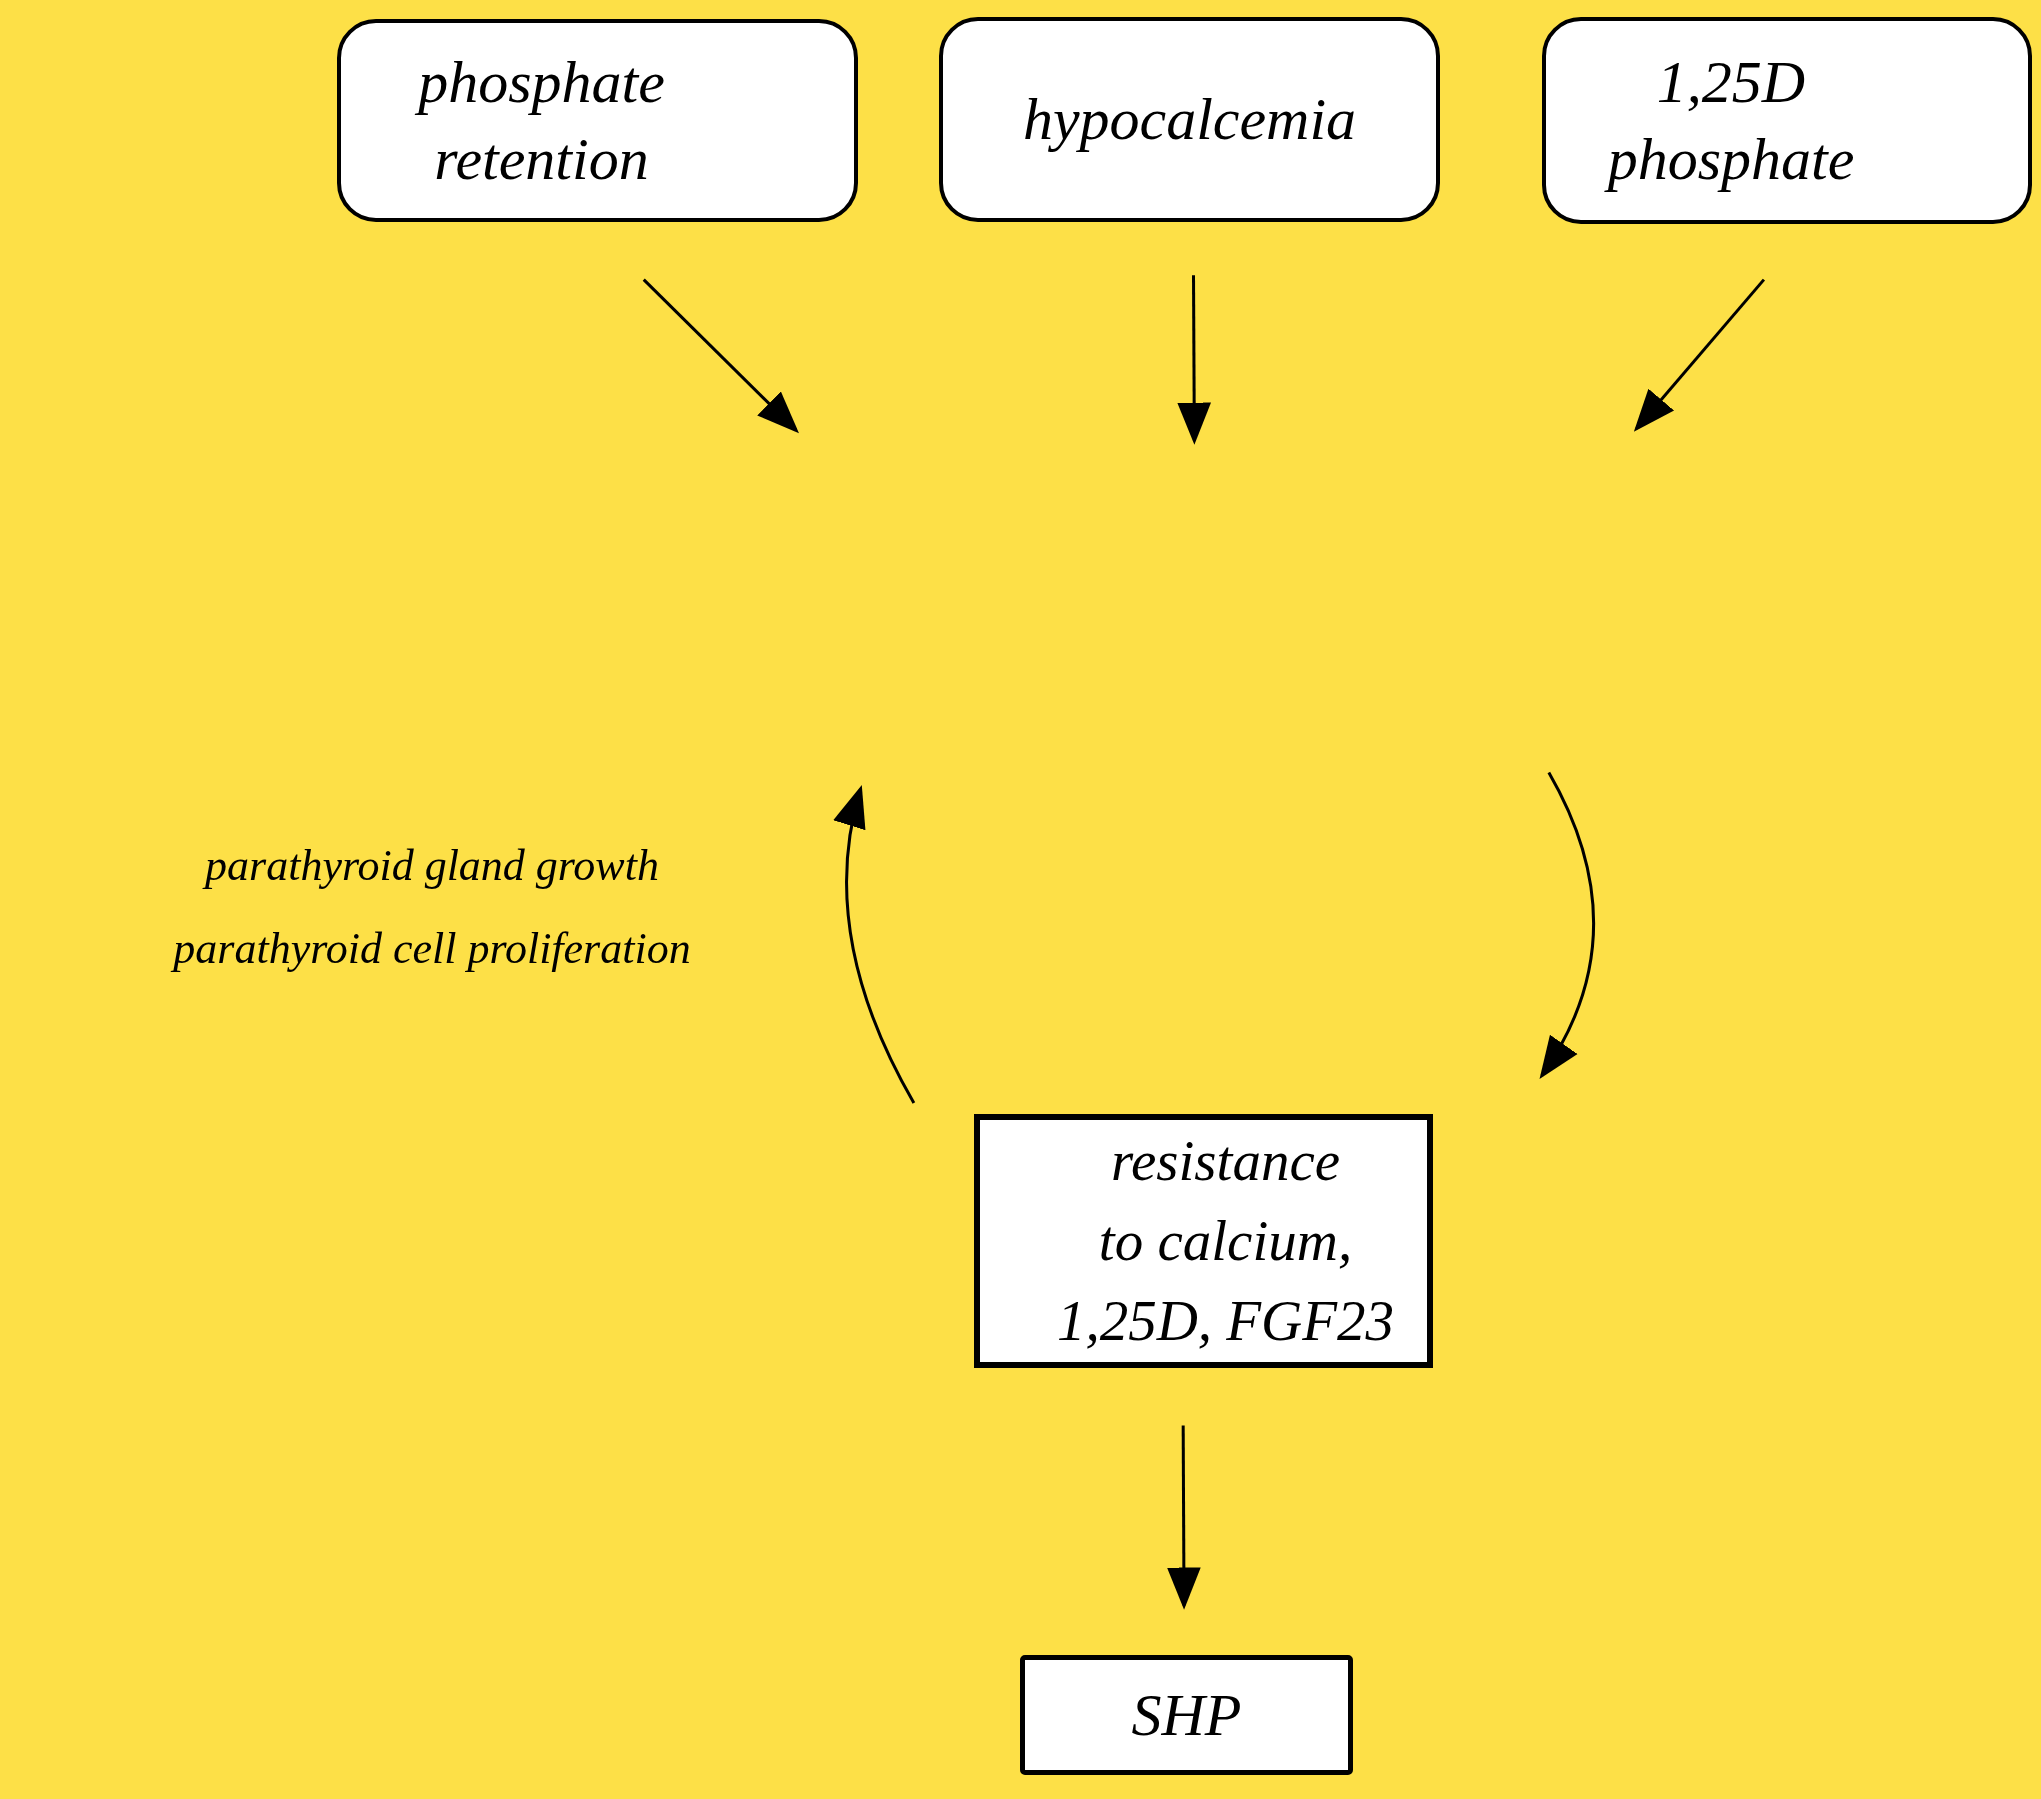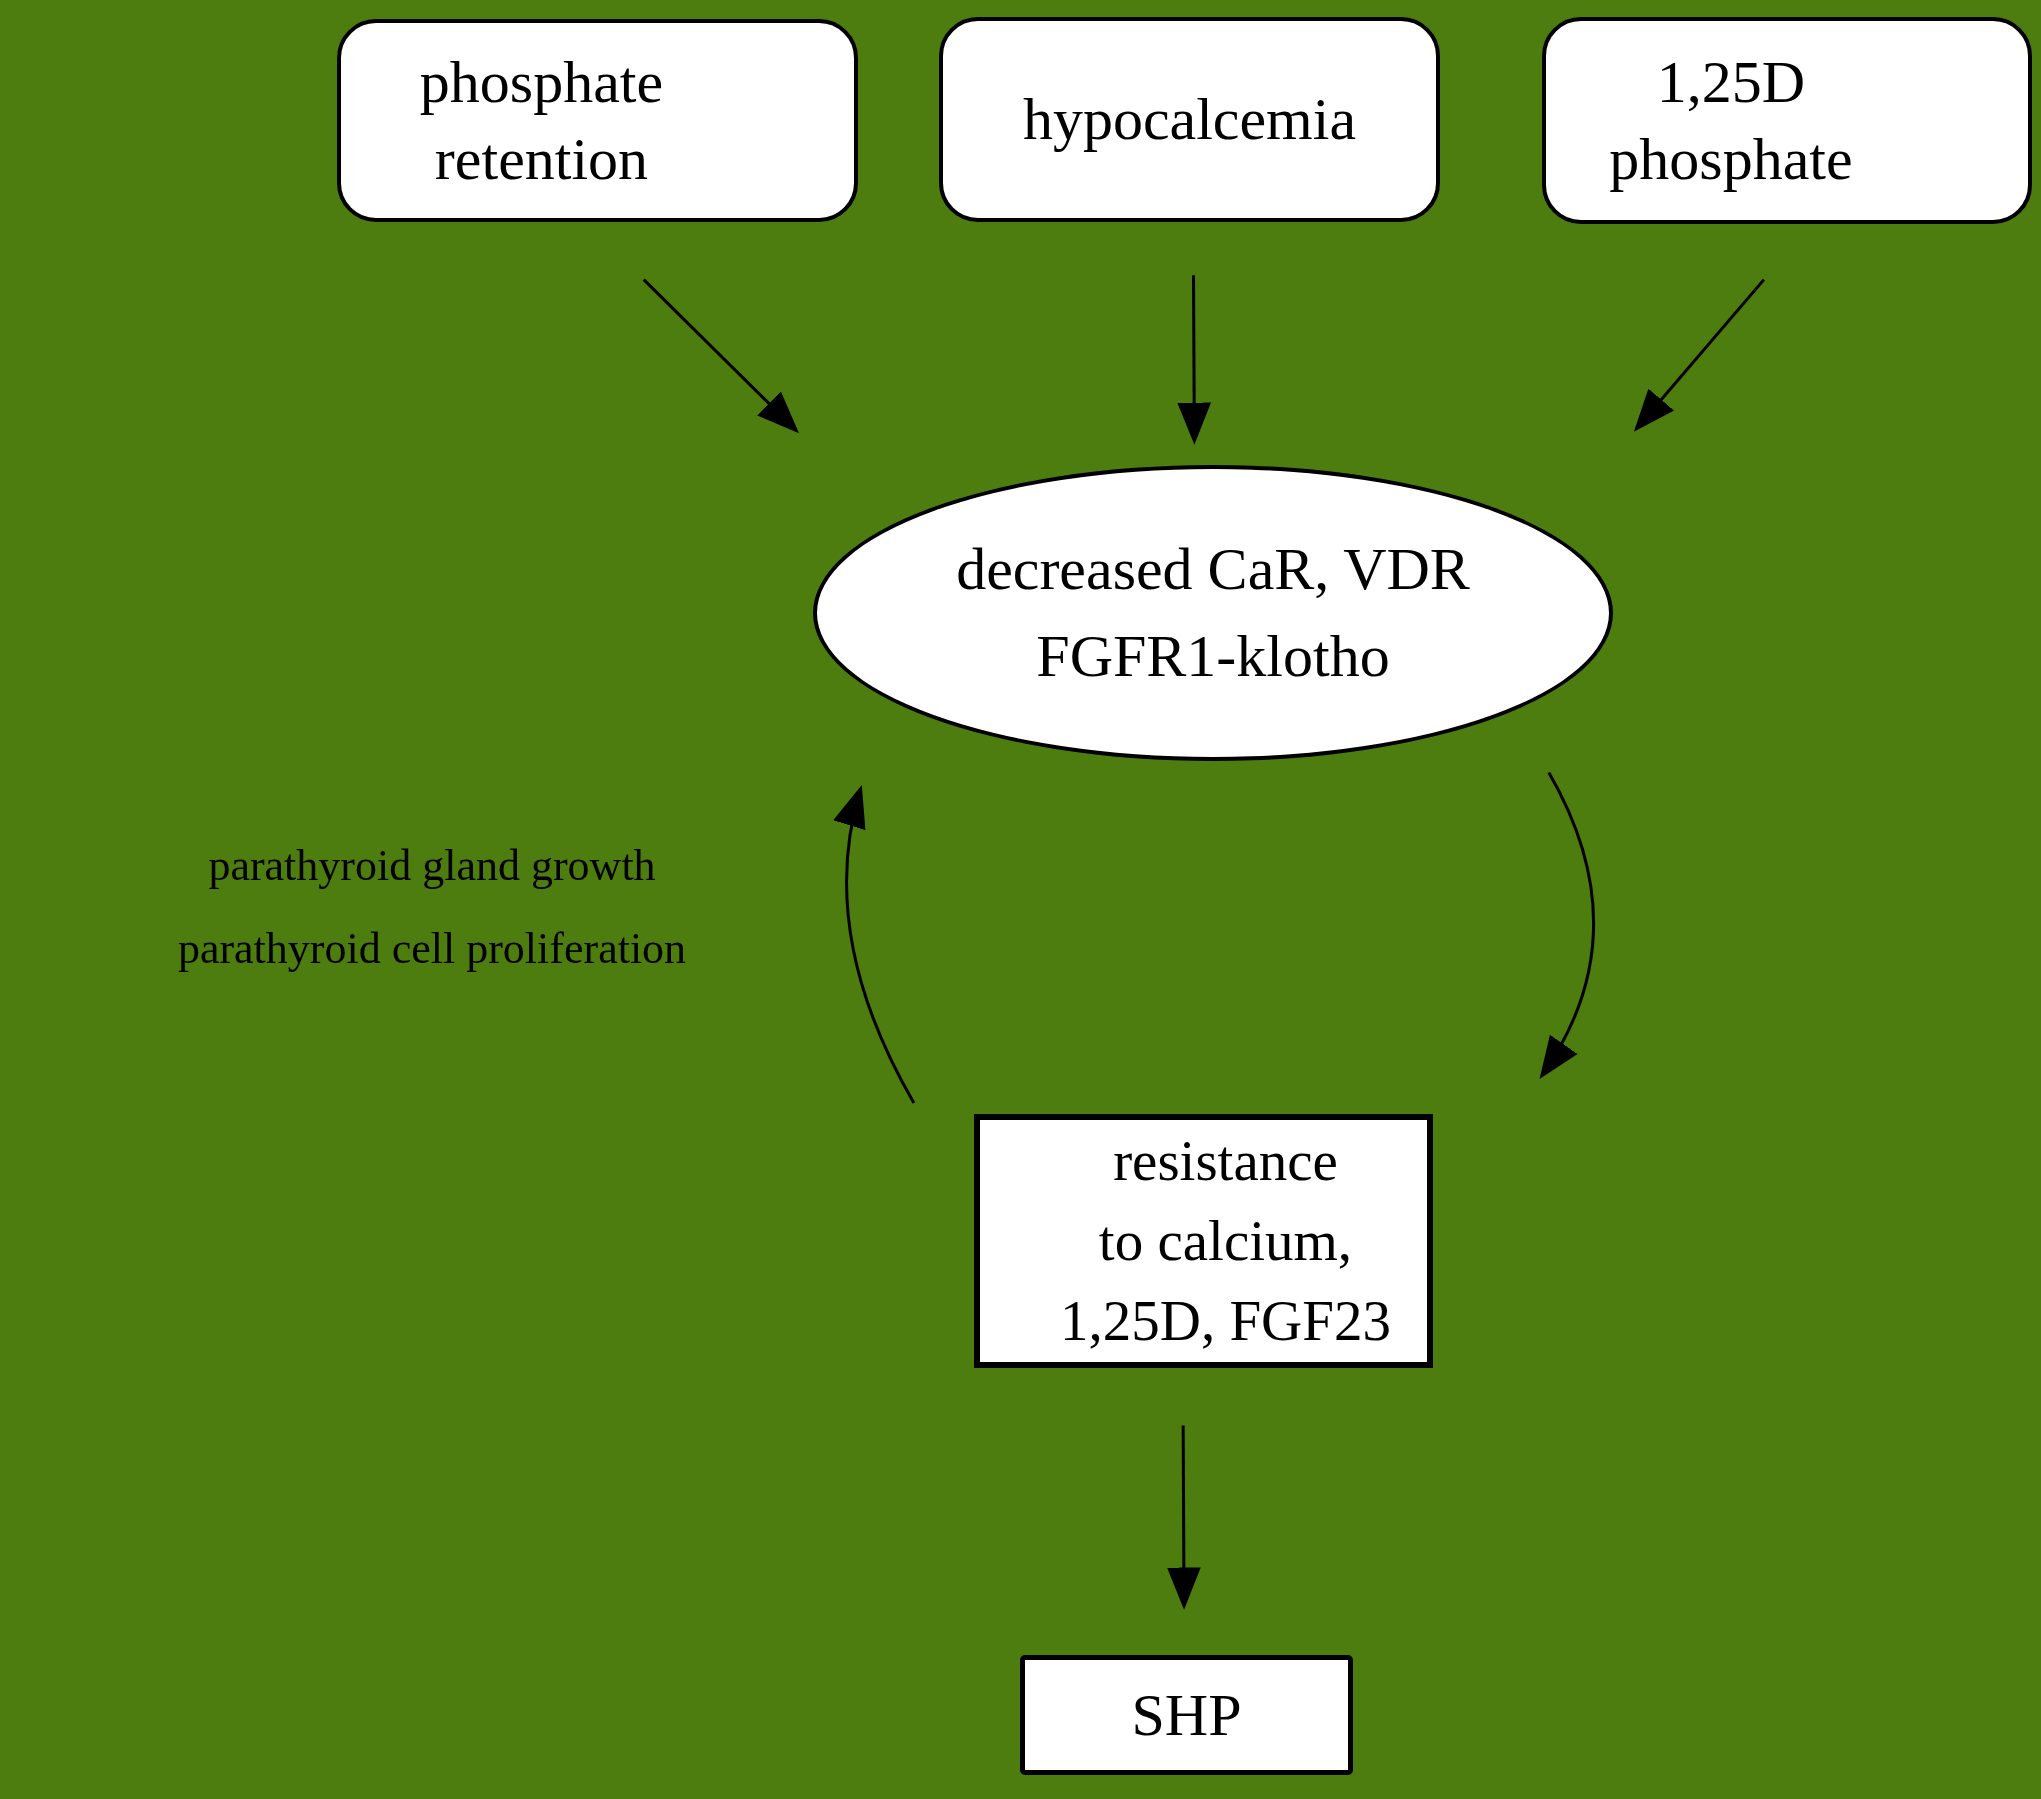--- a/index.html
+++ b/index.html
@@ -1,24 +1,25 @@
 <!DOCTYPE html>
 <html style="font-size:13.8px"><head>
 <meta charset="utf-8">
 <style>
   * { box-sizing: border-box; margin: 0; padding: 0; }
   html, body { background: #ffffff; }
   .canvas {
     position: relative;
     width: 2042px;
     height: 1799px;
-    background: #4d7c0f;
+    background: #fde047;
     font-family: "Liberation Serif", serif;
     color: #000000;
     overflow: hidden;
+    font-style: italic;
   }
   .edges {
     position: absolute;
     left: 0; top: 0;
     width: 2042px; height: 1799px;
   }
   .node {
     position: absolute;
     border: 4.3px solid #000000;
     background: #ffffff;
@@ -84,22 +85,20 @@
   </svg>
 
   <div class="node rounded shift-left" style="left:337px; top:19px; width:521px; height:203px;">phosphate
 retention</div>
 
   <div class="node rounded" style="left:939px; top:17px; width:501px; height:205px;">hypocalcemia</div>
 
   <div class="node rounded shift-left" style="left:1542px; top:17px; width:490px; height:207px;">1,25D
 phosphate</div>
 
-  <div class="node ellipse" style="left:813px; top:465px; width:800px; height:296px;">decreased CaR, VDR
-FGFR1-klotho</div>
 
   <div class="loop-label">parathyroid gland growth
 parathyroid cell proliferation</div>
 
   <div class="node resistance-box" style="left:974px; top:1114px; width:459px; height:254px;padding-left:44px;">resistance
 to calcium,
 1,25D, FGF23</div>
 
   <div class="node shp-box" style="left:1020px; top:1655px; width:333px; height:120px;">SHP</div>
 

